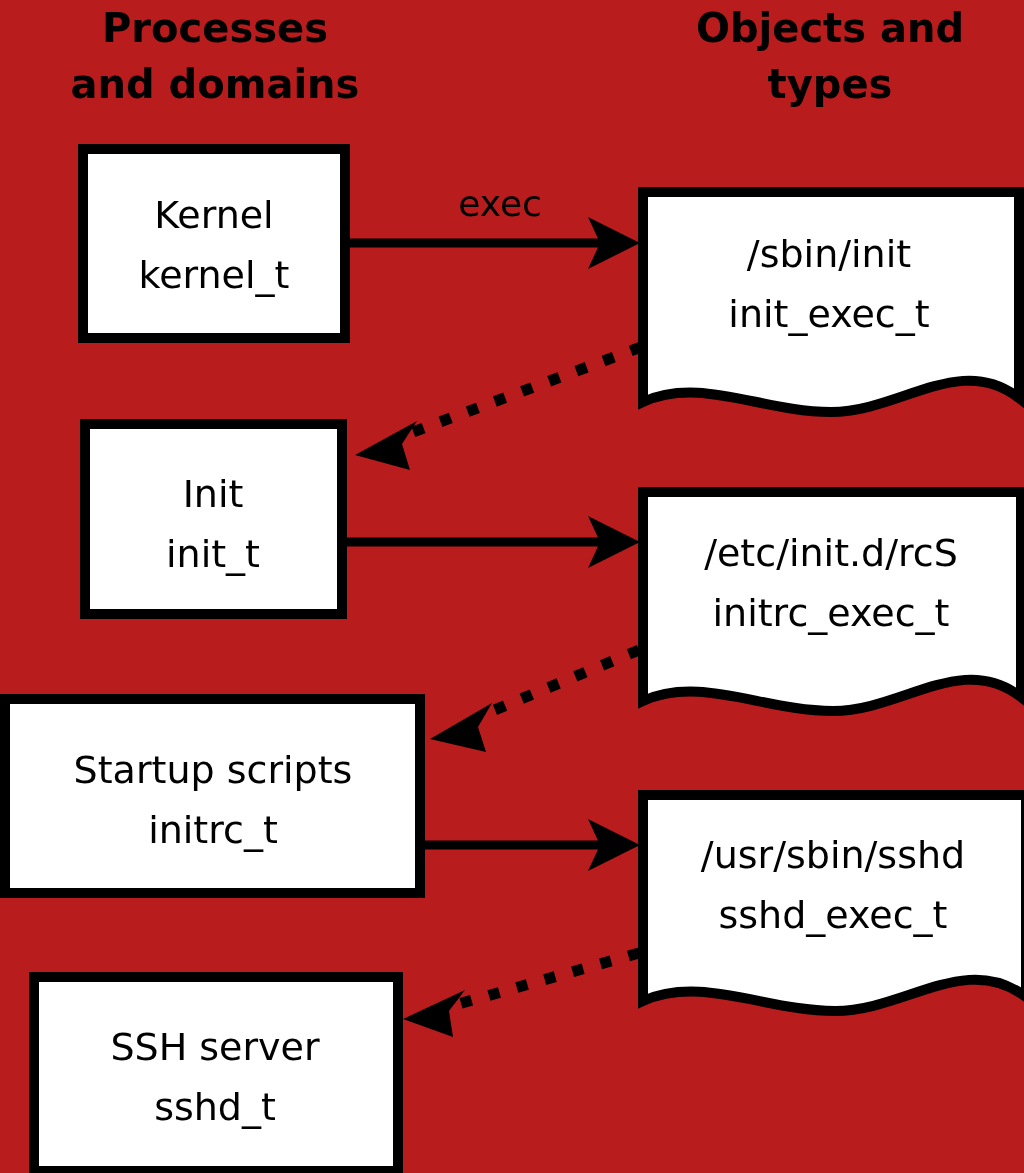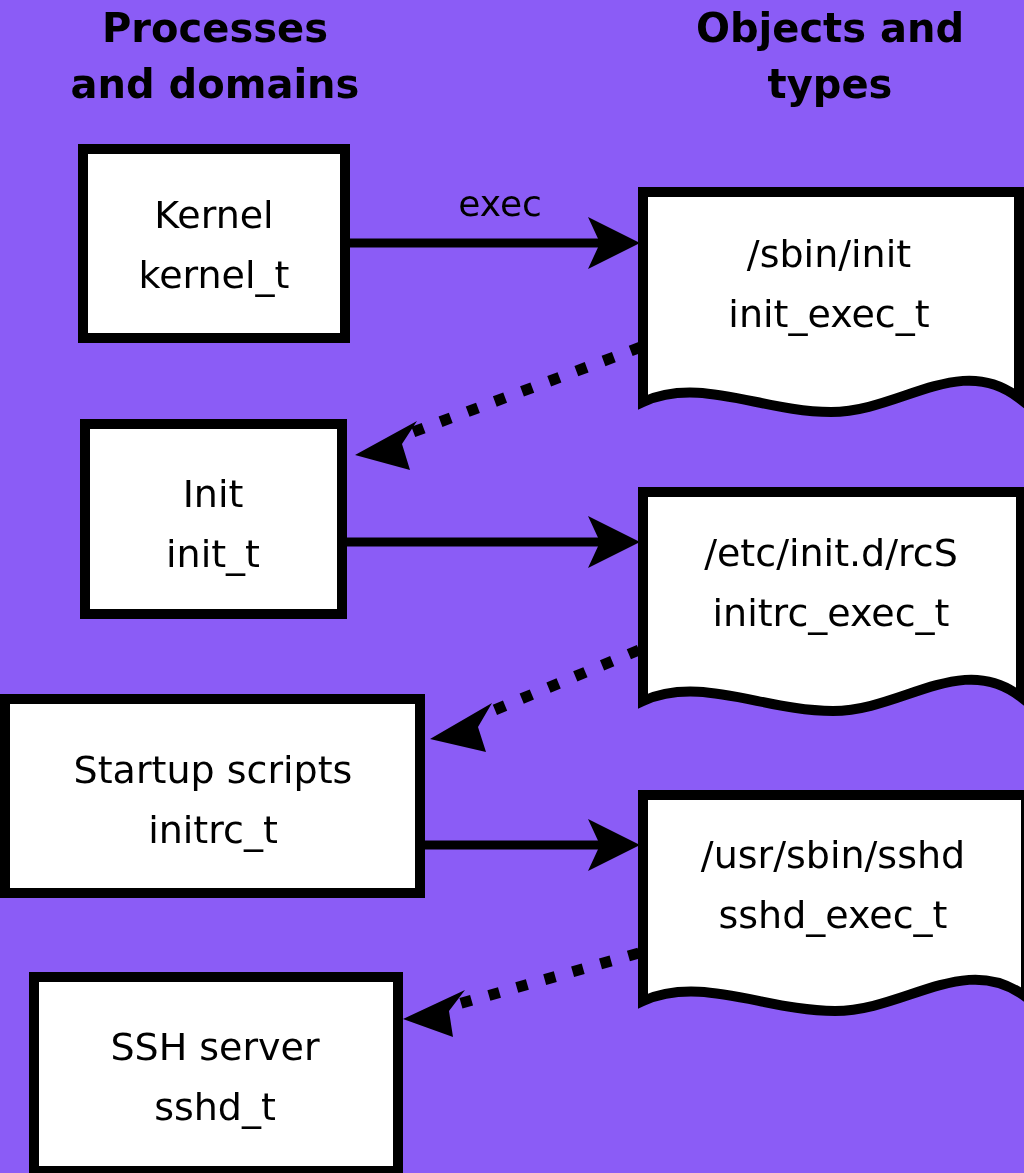--- a/index.html
+++ b/index.html
@@ -10,21 +10,21 @@
   body {
     width: 1024px;
     height: 1173px;
     font-family: "DejaVu Sans", sans-serif;
     overflow: hidden;
   }
   #diagram-root {
     position: relative;
     width: 1024px;
     height: 1173px;
-    background: #8b5cf6;
+    background: #b91c1c;
   }
   svg.canvas {
     position: absolute;
     top: 0;
     left: 0;
     width: 1024px;
     height: 1173px;
   }
   .col-title {
     font-family: "DejaVu Sans", sans-serif;

